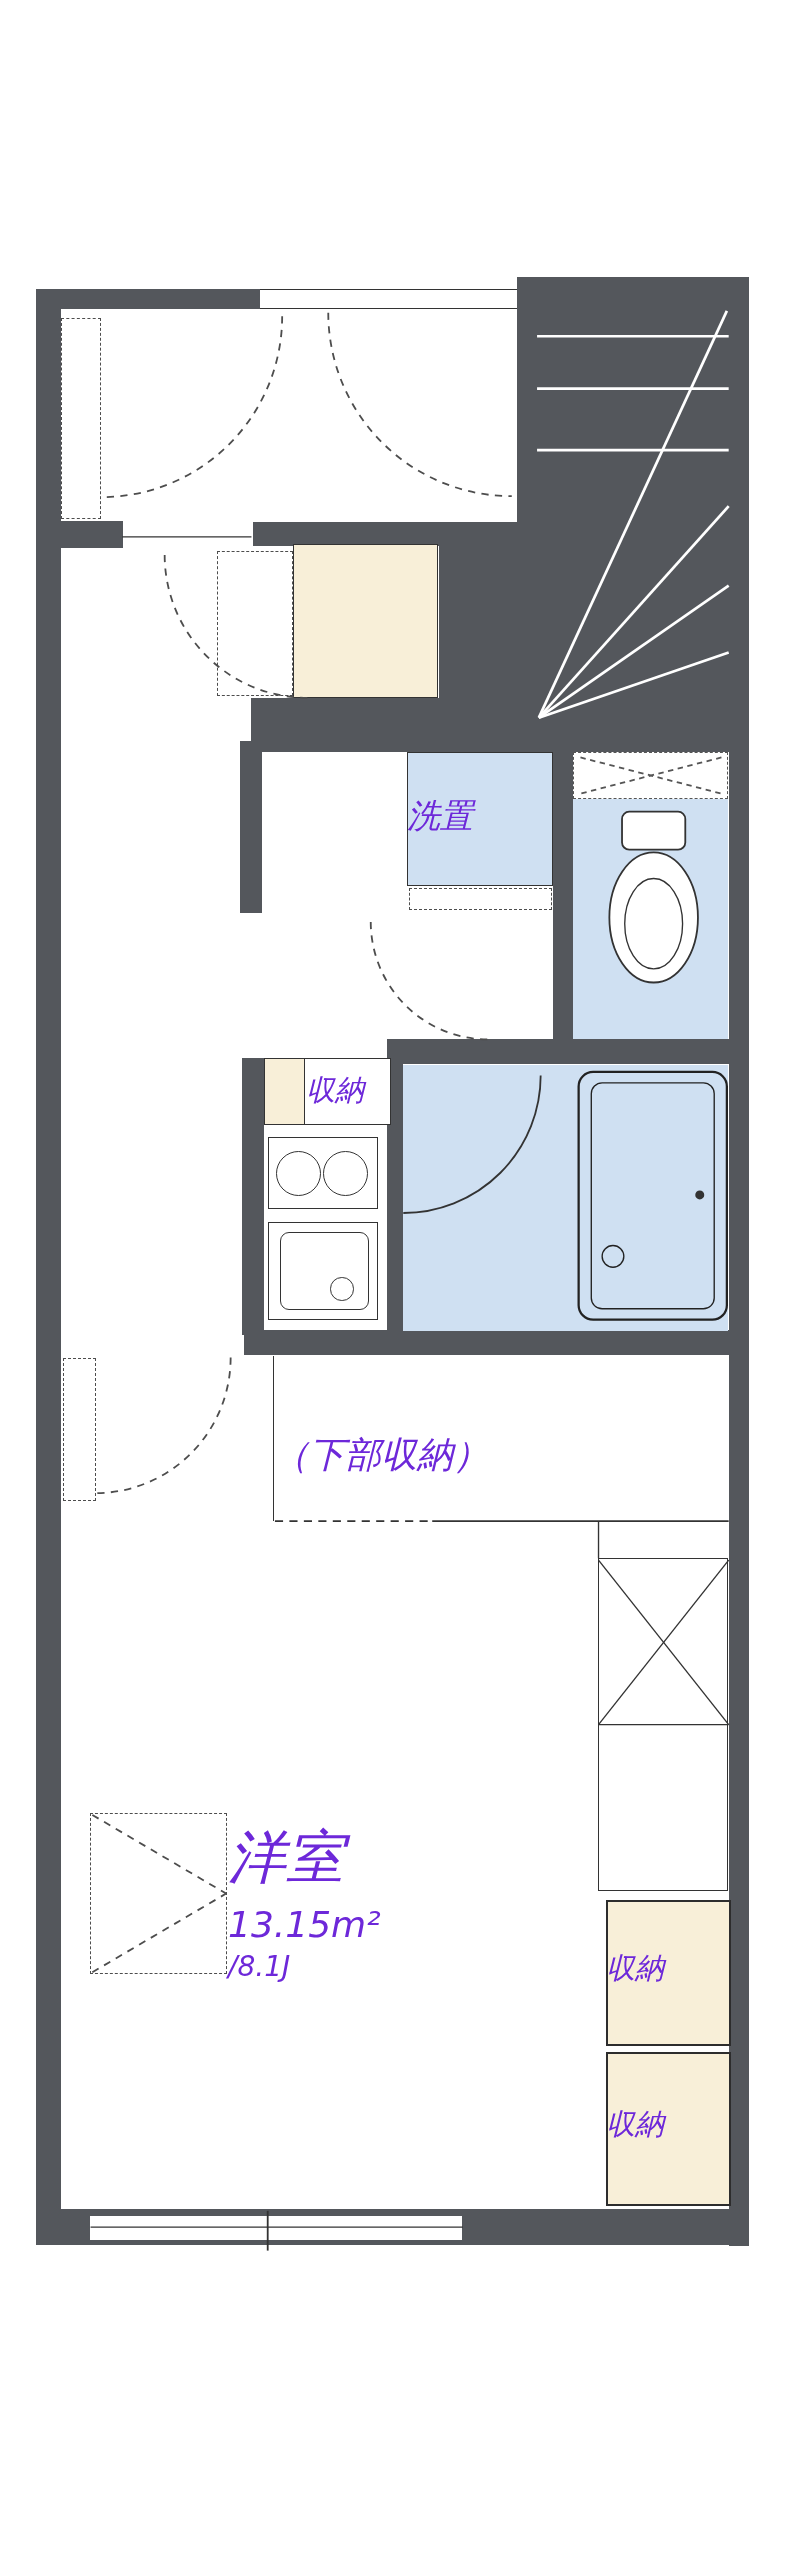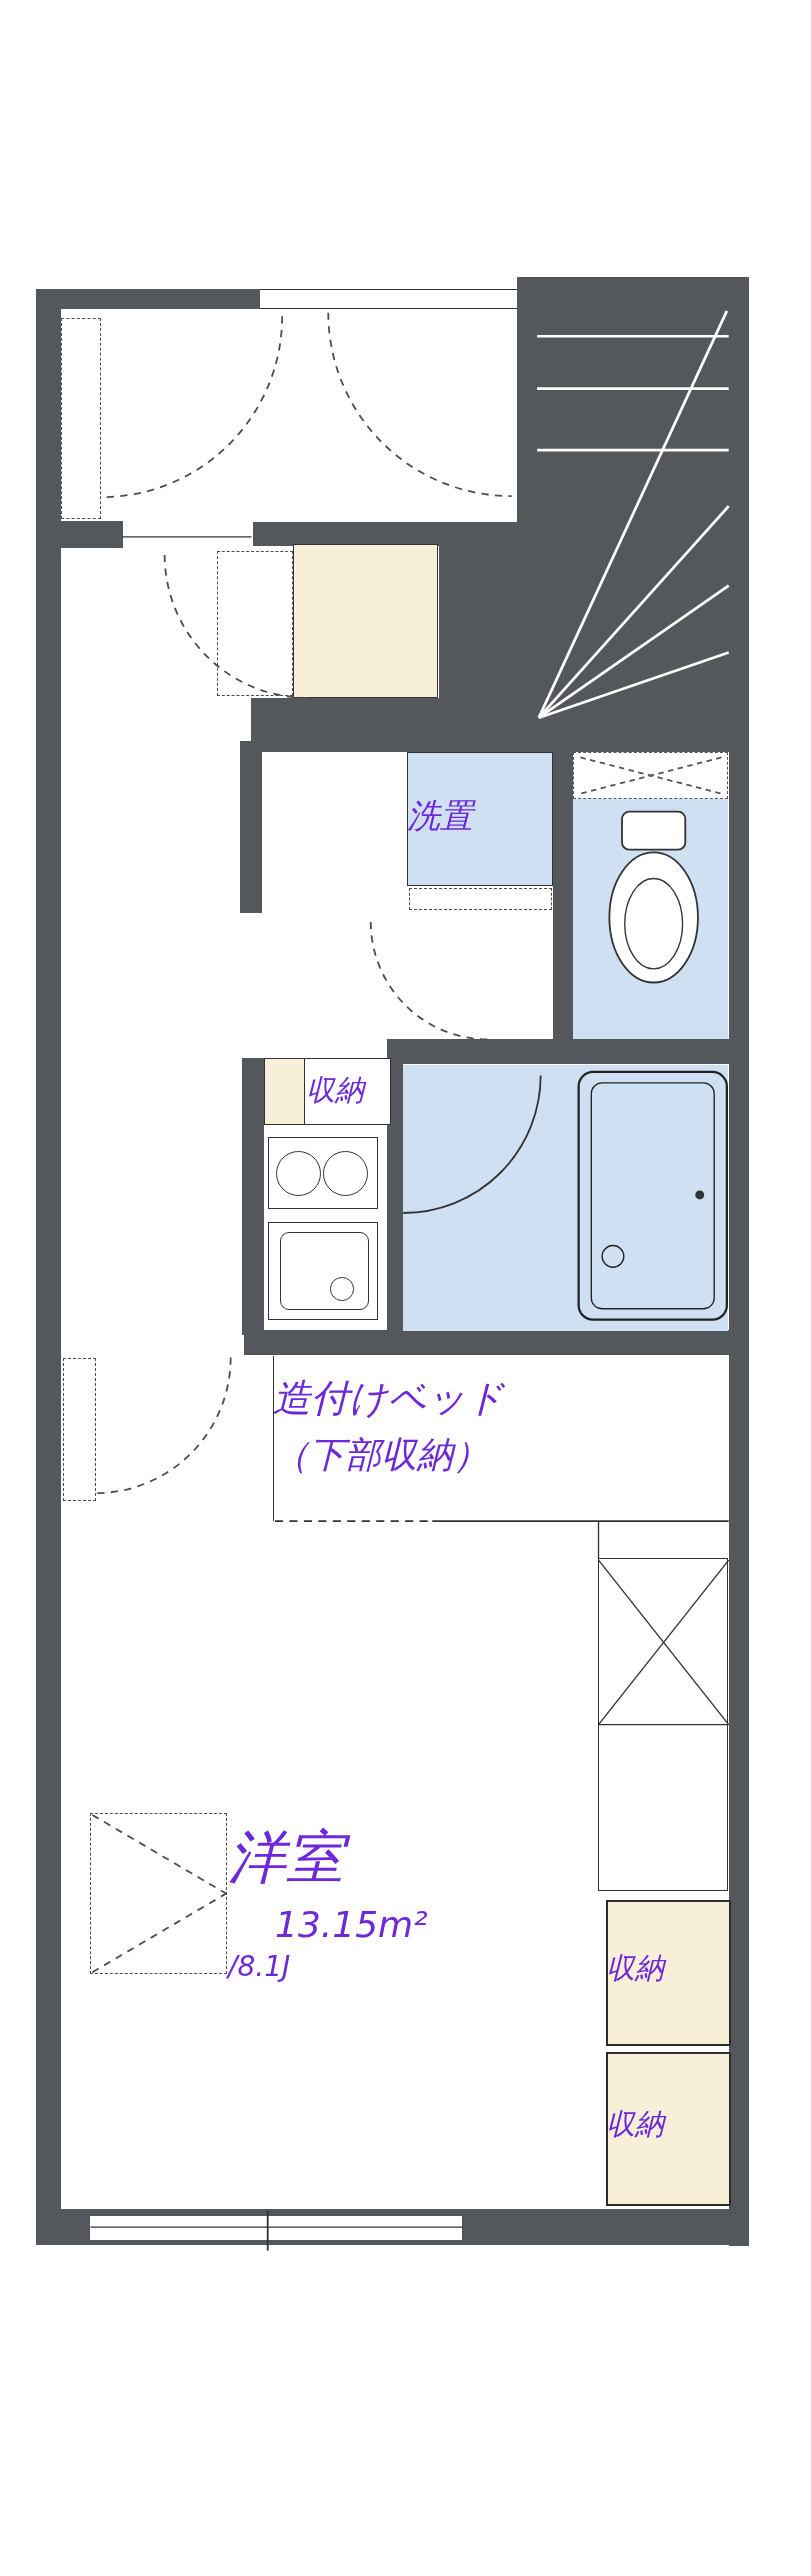--- a/index.html
+++ b/index.html
@@ -55,25 +55,24 @@
     <div class="circ" style="left:7.2px;top:12.7px;width:45px;height:45px;"></div>
     <div class="circ" style="left:54px;top:12.7px;width:45px;height:45px;"></div>
   </div>
 
   <div class="fill" style="left:268px;top:1222px;width:110px;height:98px;background:#fff;border:1.8px solid #333;">
     <div style="position:absolute;left:11px;top:9px;width:89px;height:78px;border:1.8px solid #333;border-radius:9px;box-sizing:border-box;"></div>
     <div class="circ" style="left:61px;top:54px;width:23.5px;height:23.5px;border-width:1.8px;"></div>
   </div>
 
   <div class="fill" style="left:273px;top:1356px;width:456px;height:165px;background:#fff;border-left:1.8px solid #333;"></div>
-  <div class="lbl" style="left:273px;top:1377px;width:456px;font-size:38px;">造付けベッド</div>
   <div class="lbl" style="left:228px;top:1824px;width:362px;font-size:58px;">洋室</div>
 
   <div class="lbl" style="left:273px;top:1434px;width:456px;font-size:36px;">（下部収納）</div>
-  <div class="lbl" style="left:228px;top:1904px;width:362px;font-size:36px;padding-left:47px;">13.15m²</div>
+  <div class="lbl" style="left:228px;top:1904px;width:362px;font-size:36px;">13.15m²</div>
   <div class="lbl" style="left:228px;top:1951px;width:362px;font-size:28px;">/8.1J</div>
 
   <div class="fill" style="left:598px;top:1558px;width:130px;height:333px;background:#fff;border:1.8px solid #333;"></div>
 
   <div class="fill" style="left:606px;top:1900px;width:125px;height:146px;background:#f8efd8;border:2.7px solid #2d2d2d;"></div>
   <div class="lbl" style="left:606px;top:1952px;width:125px;font-size:29px;">収納</div>
   <div class="fill" style="left:606px;top:2052px;width:125px;height:154px;background:#f8efd8;border:2.7px solid #2d2d2d;"></div>
   <div class="lbl" style="left:606px;top:2108px;width:125px;font-size:29px;">収納</div>
 
   <div class="fill" style="left:90px;top:2216px;width:372px;height:23.5px;background:#fff;"></div>

